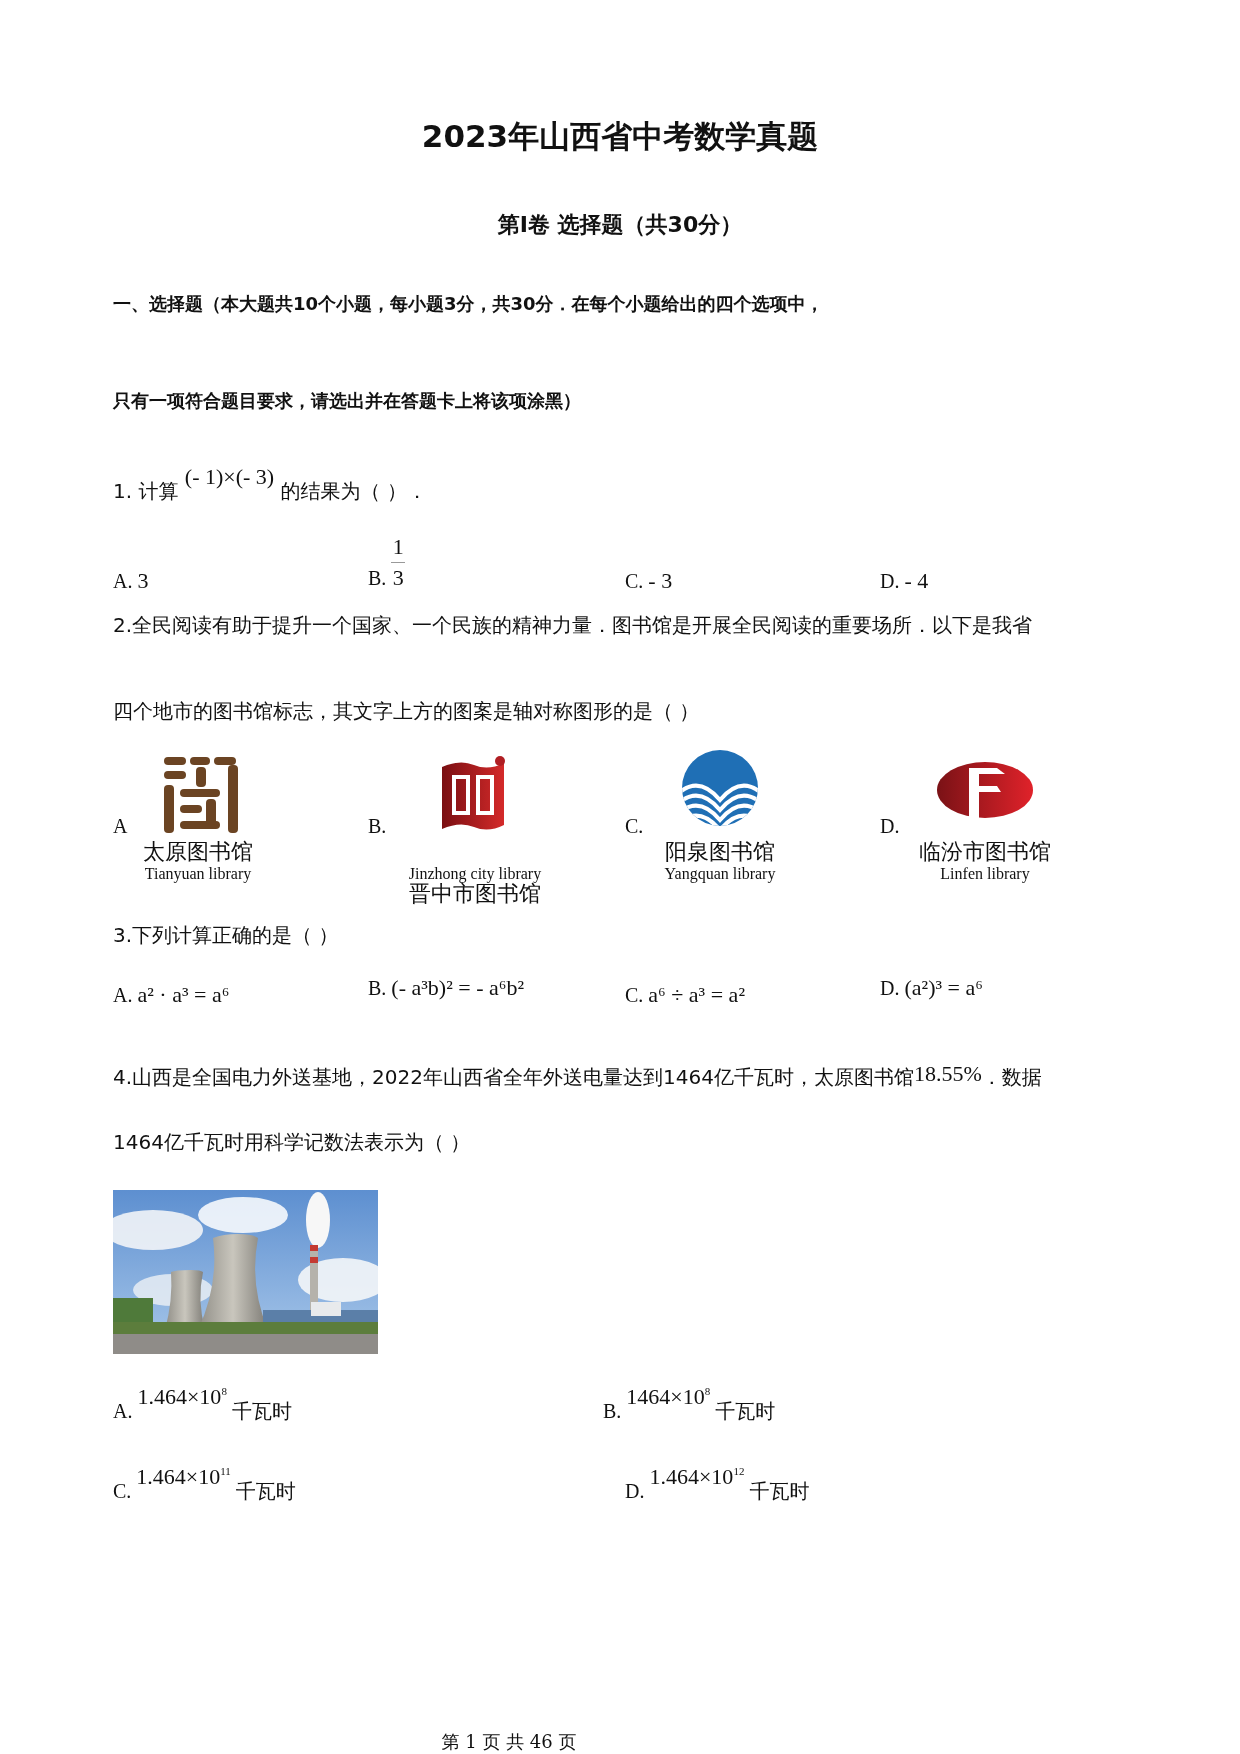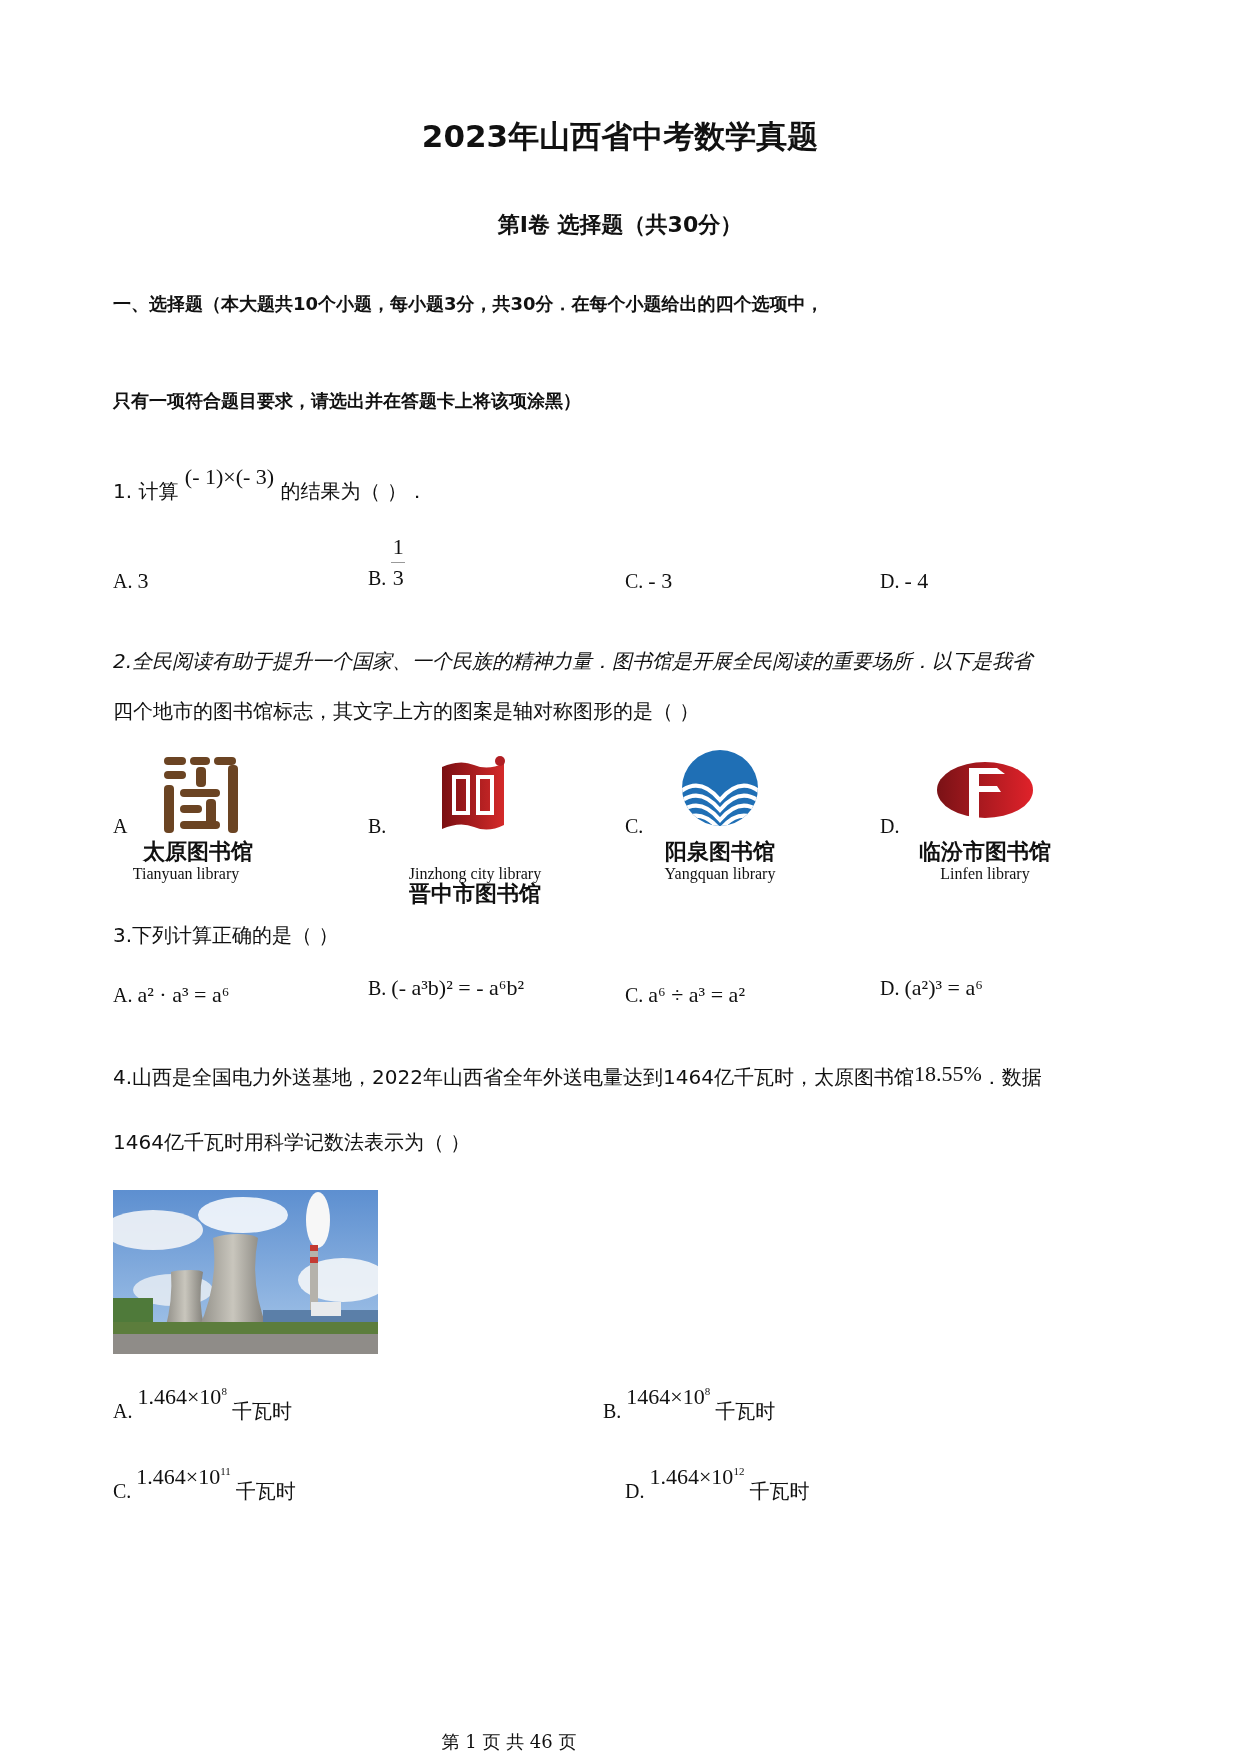--- a/index.html
+++ b/index.html
@@ -9,21 +9,21 @@
   .serif { font-family: "Liberation Serif", "DejaVu Serif", serif; }
   .title { left: 0; width: 1240px; text-align: center; top: 116px; font-size: 31px; font-weight: bold; }
   .subtitle { left: 0; width: 1240px; text-align: center; top: 210px; font-size: 22px; font-weight: bold; }
   .section { left: 113px; font-size: 18px; font-weight: bold; }
   .q { left: 113px; font-size: 20px; }
   .opt { font-size: 20px; }
   .math { font-family: "Liberation Serif", "DejaVu Serif", serif; font-size: 22px; margin-top: 40px; }
   sup { font-size: 11px; vertical-align: 9px; }
   .frac { display: inline-flex; flex-direction: column; align-items: center; vertical-align: middle; font-family: "Liberation Serif", serif; font-size: 22px; line-height: 24px; }
   .frac .bar { width: 14px; height: 1px; background: #999; margin: 3px 0; }
-  .logo-caption-cn { font-family: "DejaVu Serif", serif; font-size: 22px; text-align: center; font-weight: bold; }
+  .logo-caption-cn { font-family: "DejaVu Serif", serif; font-size: 22px; text-align: center; }
   .logo-caption-en { font-family: "Liberation Serif", serif; font-size: 16px; text-align: center; }
   .logo-box { position: absolute; }
   .footer { left: 0; width: 1018px; text-align: center; top: 1730px; font-family: "DejaVu Serif", serif; font-size: 18px; }
 </style>
 </head>
 <body>
 
 <div class="abs title">2023年山西省中考数学真题</div>
 <div class="abs subtitle">第Ⅰ卷  选择题（共30分）</div>
 
@@ -50,21 +50,21 @@
 </div>
 <div class="abs opt serif" style="left:625px; top:568px;">
   <span>C.</span>
   <span class="math">- 3</span>
 </div>
 <div class="abs opt serif" style="left:880px; top:568px;">
   <span>D.</span>
   <span class="math">- 4</span>
 </div>
 
-<div class="abs q" style="top:648px;font-style:italic;">
+<div class="abs q" style="top:612px;">
   <span>2.</span><span>全民阅读有助于提升一个国家、一个民族的精神力量．图书馆是开展全民阅读的重要场所．以下是我省</span>
 </div>
 <div class="abs q" style="top:698px;">四个地市的图书馆标志，其文字上方的图案是轴对称图形的是（    ）</div>
 
 <div class="abs opt serif" style="left:113px; top:815px;">A</div>
 <div class="logo-box" style="left:160px; top:755px; width:80px; height:80px;">
   <svg width="80" height="80" viewBox="0 0 80 80">
     <g fill="#6b4423">
       <rect x="4" y="2" width="22" height="8" rx="4"></rect>
       <rect x="4" y="16" width="22" height="8" rx="4"></rect>
@@ -74,21 +74,21 @@
       <rect x="68" y="10" width="10" height="68" rx="4"></rect>
       <rect x="20" y="34" width="40" height="8" rx="4"></rect>
       <rect x="20" y="50" width="22" height="8" rx="4"></rect>
       <rect x="20" y="66" width="40" height="8" rx="4"></rect>
       <rect x="46" y="44" width="10" height="26" rx="4"></rect>
       <rect x="36" y="12" width="10" height="20" rx="4"></rect>
     </g>
   </svg>
 </div>
 <div class="abs logo-caption-cn" style="left:128px; top:837px; width:140px;">太原图书馆</div>
-<div class="abs logo-caption-en" style="left:116px; top:865px; width:140px;">Tianyuan library</div>
+<div class="abs logo-caption-en" style="left:128px; top:865px; width:140px;">Tianyuan library</div>
 
 <div class="abs opt serif" style="left:368px; top:815px;">B.</div>
 <div class="logo-box" style="left:440px; top:755px; width:70px; height:80px;">
   <svg width="70" height="80" viewBox="0 0 70 80">
     <defs>
         <linearGradient id="gb" x1="0" x2="1">
           <stop offset="0" stop-color="#7a0f12"></stop>
           <stop offset="1" stop-color="#d42a2a"></stop>
         </linearGradient>
       </defs>

